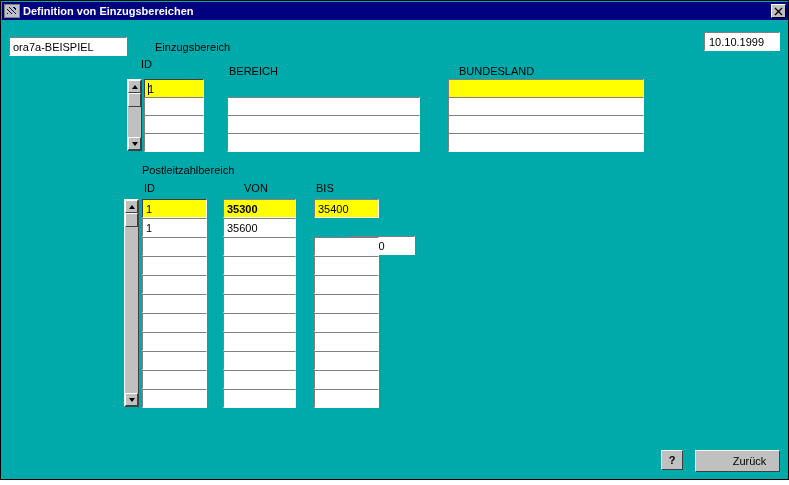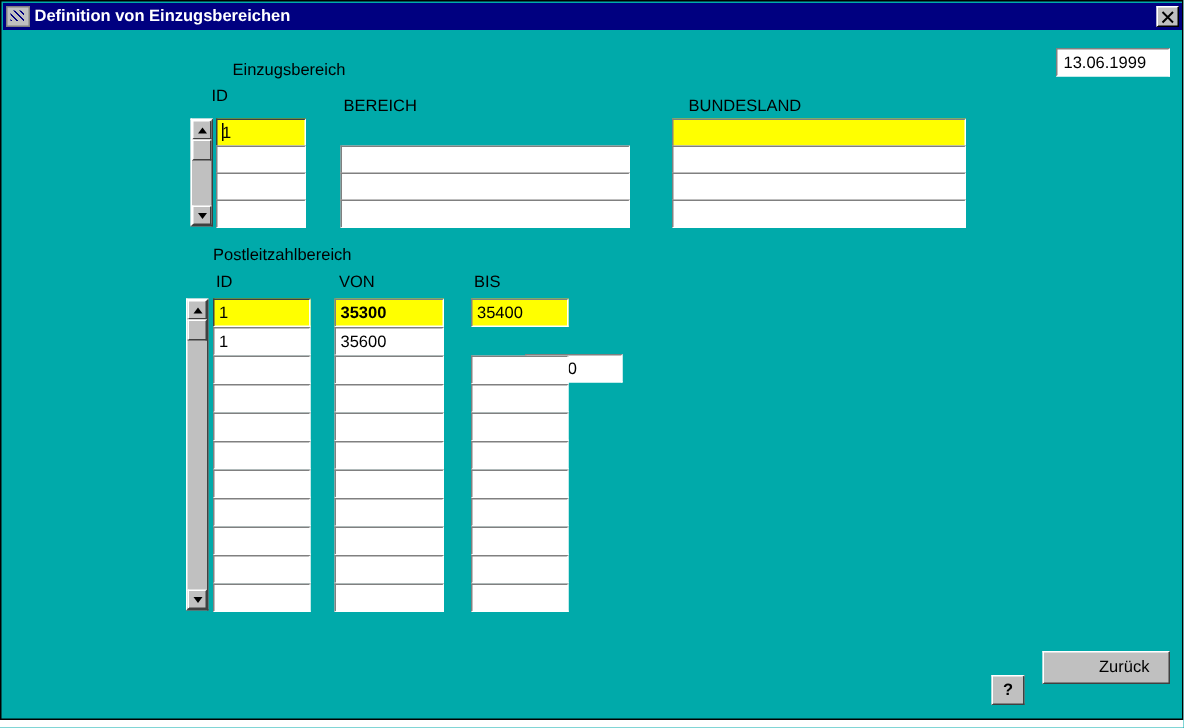--- a/index.html
+++ b/index.html
@@ -217,40 +217,41 @@
     border-right: 1px solid #404040;
     border-bottom: 1px solid #404040;
     box-sizing: border-box;
     font-size: 11px;
     color: #000000;
     display: flex;
     align-items: center;
     justify-content: center;
   }
   .btn-help { left: 660px; top: 449px; width: 22px; height: 20px; font-weight: bold; }
-  .btn-back { left: 694px; top: 433px; width: 85px; height: 22px; padding-left: 24px; }
+  .btn-back { left: 694px; top: 449px; width: 85px; height: 22px; padding-left: 24px; }
 </style>
 </head>
 <body>
 
 <div class="app">
 
   <div class="titlebar">
     <div class="title-icon"></div>
     <div class="title-text">Definition von Einzugsbereichen</div>
     <div class="title-spacer"></div>
     <div class="close-btn">
       <svg width="9" height="9" viewBox="0 0 9 9" aria-hidden="true">
         <path d="M1 1 L8 8 M8 1 L1 8" stroke="#000000" stroke-width="1.3" fill="none"></path>
       </svg>
     </div>
   </div>
 
-
-  <div class="date-field">13.06.1999</div>
+  <div class="beispiel-field">ora7a-BEISPIEL</div>
+
+  <div class="date-field">10.10.1999</div>
 
   <div class="section-label" style="left:154px; top:40px;">Einzugsbereich</div>
 
   <div class="col-label" style="left:140px; top:57px;">ID</div>
   <div class="col-label" style="left:228px; top:64px;">BEREICH</div>
   <div class="col-label" style="left:458px; top:64px;">BUNDESLAND</div>
 
   <div class="vscroll" style="left:126px; top:78px; width:15px; height:72px;">
     <div class="arrow up">
         <div class="tri up"></div>
@@ -271,21 +272,21 @@
   <div class="cell" style="left:226px; top:132px; width:193px;"></div>
 
   <div class="cell hl" style="left:447px; top:78px; width:196px;"></div>
   <div class="cell" style="left:447px; top:96px; width:196px;"></div>
   <div class="cell" style="left:447px; top:114px; width:196px;"></div>
   <div class="cell" style="left:447px; top:132px; width:196px;"></div>
 
   <div class="section-label" style="left:141px; top:163px;">Postleitzahlbereich</div>
 
   <div class="col-label" style="left:143px; top:181px;">ID</div>
-  <div class="col-label" style="left:225px; top:181px;text-align:center;">VON</div>
+  <div class="col-label" style="left:243px; top:181px;text-align:center;">VON</div>
   <div class="col-label" style="left:315px; top:181px;">BIS</div>
 
   <div class="vscroll" style="left:123px; top:198px; width:15px; height:208px;">
     <div class="arrow up">
         <div class="tri up"></div>
       </div>
     <div class="thumb"></div>
     <div class="arrow down">
         <div class="tri down"></div>
       </div>

